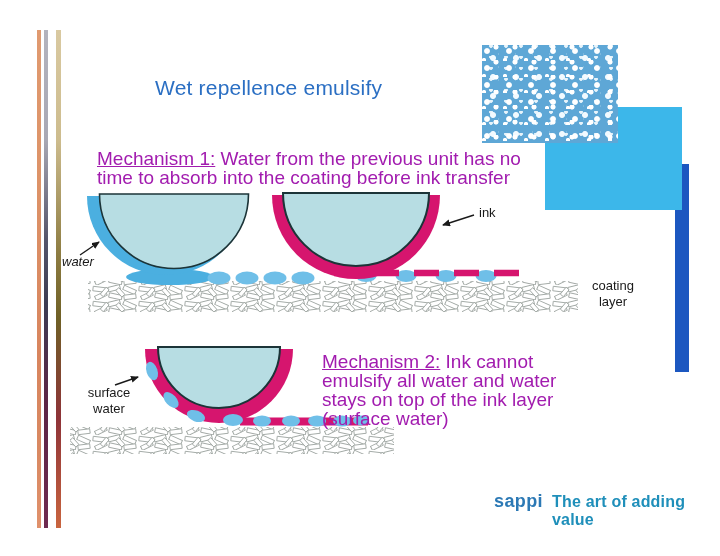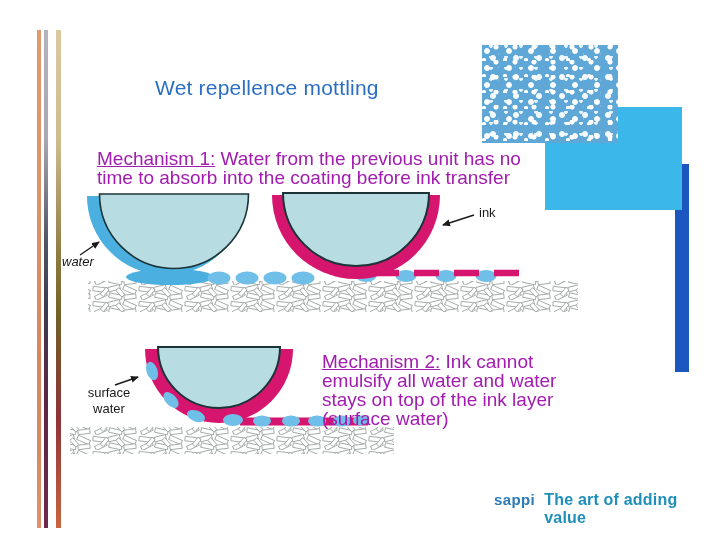--- a/index.html
+++ b/index.html
@@ -43,21 +43,21 @@
   .mech1-text{left:97px;top:149px;width:445px;}
   .mech2-text{left:322px;top:352px;width:252px;}
   .mech-heading{text-decoration:underline;}
   .diagram-label{position:absolute;font-size:13px;line-height:16px;color:#1a1a1a;}
   .label-water{left:62px;top:254px;font-style:italic;}
   .label-ink{left:479px;top:205px;}
   .label-coating{left:582px;top:278px;width:62px;text-align:center;}
   .label-surface{left:76px;top:385px;width:66px;text-align:center;}
   
   .footer{position:absolute;left:494px;top:491px;display:flex;align-items:baseline;gap:9px;}
-  .brand{font-size:15px;font-weight:bold;letter-spacing:.4px;color:var(--brand_blue,#2c79b5);}
+  .brand{font-size:18px;font-weight:bold;letter-spacing:.4px;color:var(--brand_blue,#2c79b5);}
   .tagline{font-size:16px;font-weight:bold;letter-spacing:.2px;color:var(--tagline_blue,#1f8fba);}
   
   .diagram-svg{position:absolute;left:0;top:0;width:720px;height:556px;}
   .ink-fill{fill:var(--ink_magenta,#d6156e);}
   .ink-stroke{stroke:var(--ink_magenta,#d6156e);}
   .water-fill{fill:var(--water_blue,#4bafe0);}
   .droplet-fill{fill:var(--droplet_blue,#6fbfe8);}
   .roller-fill{fill:var(--roller_fill,#b7dde3);}
   .outline{stroke:#1c3438;}
   .arrow{stroke:#1a1a1a;stroke-width:1.4;fill:none;}
@@ -68,21 +68,21 @@
 <div class="slide">
 
   <div class="stripe stripe-1"></div>
   <div class="stripe stripe-2"></div>
   <div class="stripe stripe-3"></div>
 
   <div class="bar-right"></div>
   <div class="cyan-swatch"></div>
   <div class="mottle"></div>
 
-  <div class="title">Wet repellence mottling</div>
+  <div class="title">Wet repellence emulsify</div>
 
   <svg class="diagram-svg" viewBox="0 0 720 556" xmlns="http://www.w3.org/2000/svg">
     <defs>
       <pattern id="coatp" width="46" height="15" patternUnits="userSpaceOnUse">
         <g fill="#ffffff" stroke="#9fa6a2" stroke-width="0.9">
           <rect x="1" y="2" width="13" height="4.5" transform="rotate(7 7 4)"></rect>
           <rect x="16" y="1" width="12" height="4.5" transform="rotate(-14 22 3)"></rect>
           <rect x="31" y="2.5" width="13" height="4.5" transform="rotate(24 37 5)"></rect>
           <rect x="3" y="8.5" width="12" height="4.5" transform="rotate(-26 9 11)"></rect>
           <rect x="17" y="9" width="13" height="4.5" transform="rotate(12 23 11)"></rect>
@@ -147,20 +147,21 @@
     <span>Water from the previous unit has no time to absorb into the coating before ink transfer</span>
   </div>
 
   <div class="mech-text mech2-text">
     <span class="mech-heading">Mechanism 2:</span>
     <span>Ink cannot emulsify all water and water stays on top of the ink layer (surface water)</span>
   </div>
 
   <div class="diagram-label label-water">water</div>
   <div class="diagram-label label-ink">ink</div>
+  <div class="diagram-label label-coating">coating layer</div>
   <div class="diagram-label label-surface">surface water</div>
 
   <div class="footer">
     <span class="brand">sappi</span>
     <span class="tagline">The art of adding value</span>
   </div>
 
 </div>
 
 </body></html>

